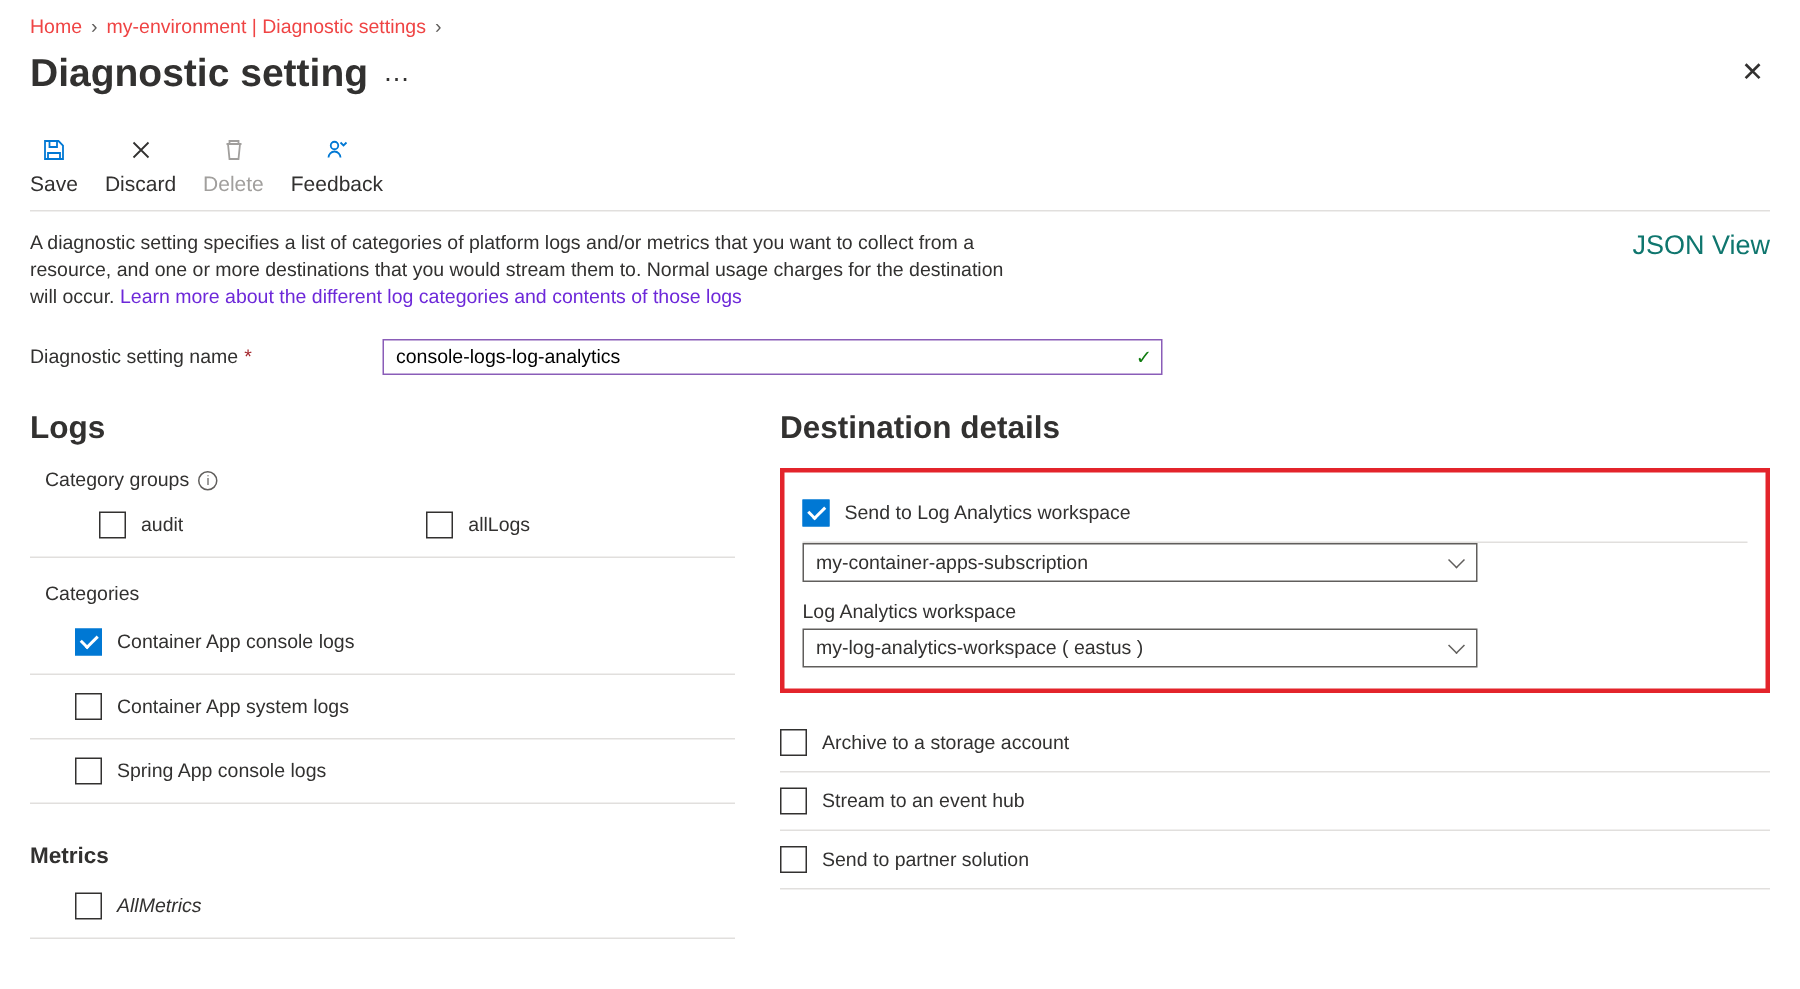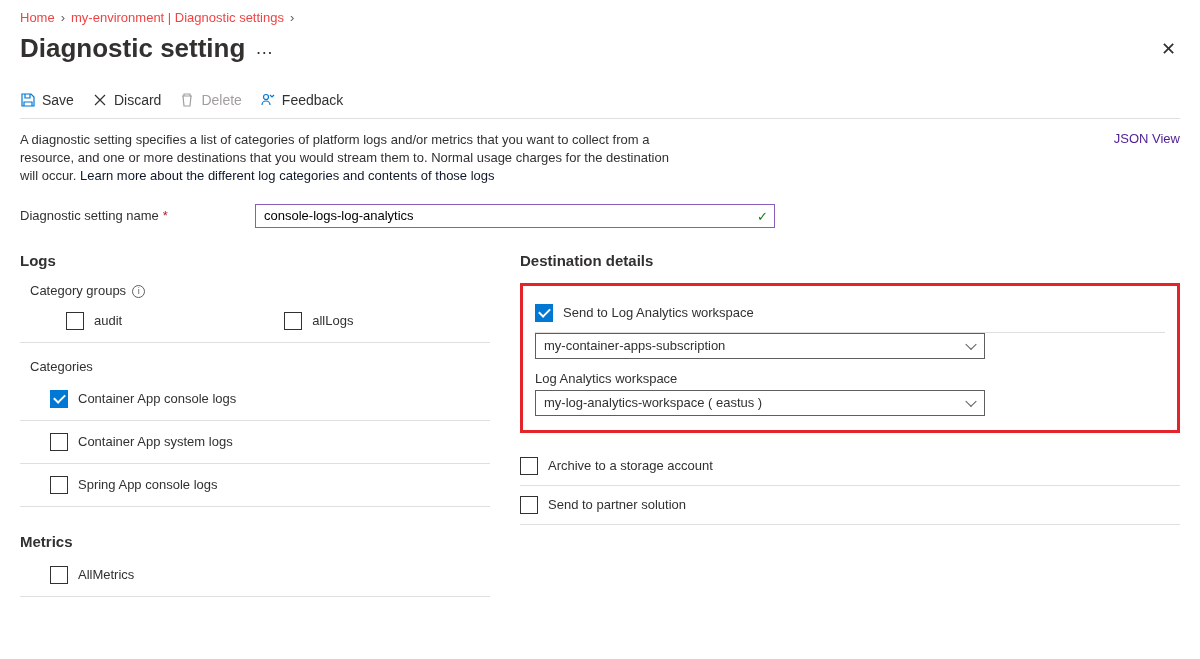--- a/index.html
+++ b/index.html
@@ -23,21 +23,21 @@
       align-items: center;
       gap: 6px;
       margin-bottom: 8px;
     }
     .breadcrumb .sep { color: #605e5c; }
     .breadcrumb .crumb-link { color: #ef4444; cursor: pointer; }
 
     
     .title-row {
       display: flex;
-      align-items: center;
+      align-items: flex-start;
       justify-content: space-between;
       margin-bottom: 28px;
     }
     .title-left {
       display: flex;
       align-items: center;
       gap: 10px;
     }
     h1 {
       font-size: 26px;
@@ -61,20 +61,21 @@
       border-bottom: 1px solid #e1dfdd;
       margin-bottom: 12px;
     }
     .tb-btn {
       display: flex;
       align-items: center;
       gap: 6px;
       cursor: pointer;
       font-size: 14px;
       color: #323130;
+      flex-direction: column;
     }
     .tb-btn.disabled {
       color: #a19f9d;
       cursor: default;
     }
     .tb-icon {
       width: 16px;
       height: 16px;
       display: inline-flex;
       align-items: center;
@@ -89,26 +90,26 @@
       align-items: flex-start;
       gap: 40px;
       margin-bottom: 18px;
     }
     .desc {
       font-size: 13px;
       color: #323130;
       max-width: 660px;
       line-height: 1.4;
     }
-    .desc a { color: #0f172a; }
+    .desc a { color: #6d28d9; }
     .json-view {
-      color: #4c1d95;
+      color: #0f766e;
       cursor: pointer;
       white-space: nowrap;
-      font-size: 13px;
+      font-size: 18px;
     }
 
     
     .name-row {
       display: flex;
       align-items: center;
       gap: 20px;
       margin-bottom: 24px;
     }
     .name-label {
@@ -140,21 +141,21 @@
 
     
     .cols {
       display: flex;
       gap: 30px;
     }
     .col-left { width: 470px; }
     .col-right { flex: 1; }
 
     .section-title {
-      font-size: 15px;
+      font-size: 21px;
       font-weight: 600;
       margin-bottom: 14px;
     }
     .sub-label {
       font-size: 13px;
       color: #323130;
       margin-bottom: 2px;
       margin-left: 10px;
       display: flex;
       align-items: flex-end;
@@ -172,21 +173,21 @@
       cursor: pointer;
     }
 
     
     .cb-row {
       display: flex;
       align-items: center;
       gap: 10px;
       padding: 12px 0;
     }
-    .cb-row.indent { padding-left: 30px; }
+    .cb-row.indent { padding-left: 30px; font-style: italic; }
     .cb-row.indent-2 { padding-left: 30px; }
     .cb-row.div-below { border-bottom: 1px solid #e1dfdd; }
     .cb-grouprow {
       display: flex;
       gap: 130px;
       padding-left: 30px;
       border-bottom: 1px solid #e1dfdd;
     }
     .cb-grouprow .cb-pair {
       display: flex;
@@ -411,16 +412,20 @@
     </div>
 
     <div class="dest-separator"></div>
 
     <div class="dest-cb-row">
       <span class="cbx"></span>
       <span class="cb-label">Archive to a storage account</span>
     </div>
     <div class="dest-cb-row">
       <span class="cbx"></span>
+      <span class="cb-label">Stream to an event hub</span>
+    </div>
+    <div class="dest-cb-row">
+      <span class="cbx"></span>
       <span class="cb-label">Send to partner solution</span>
     </div>
   </div>
 </div>
 
 </body></html>

